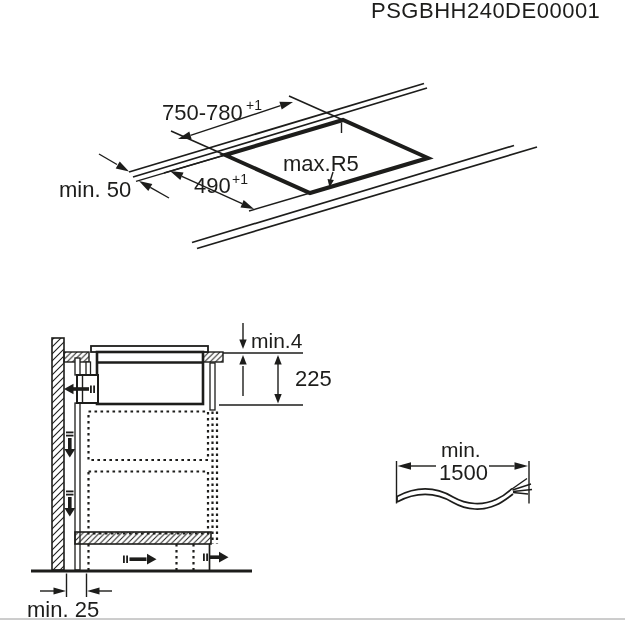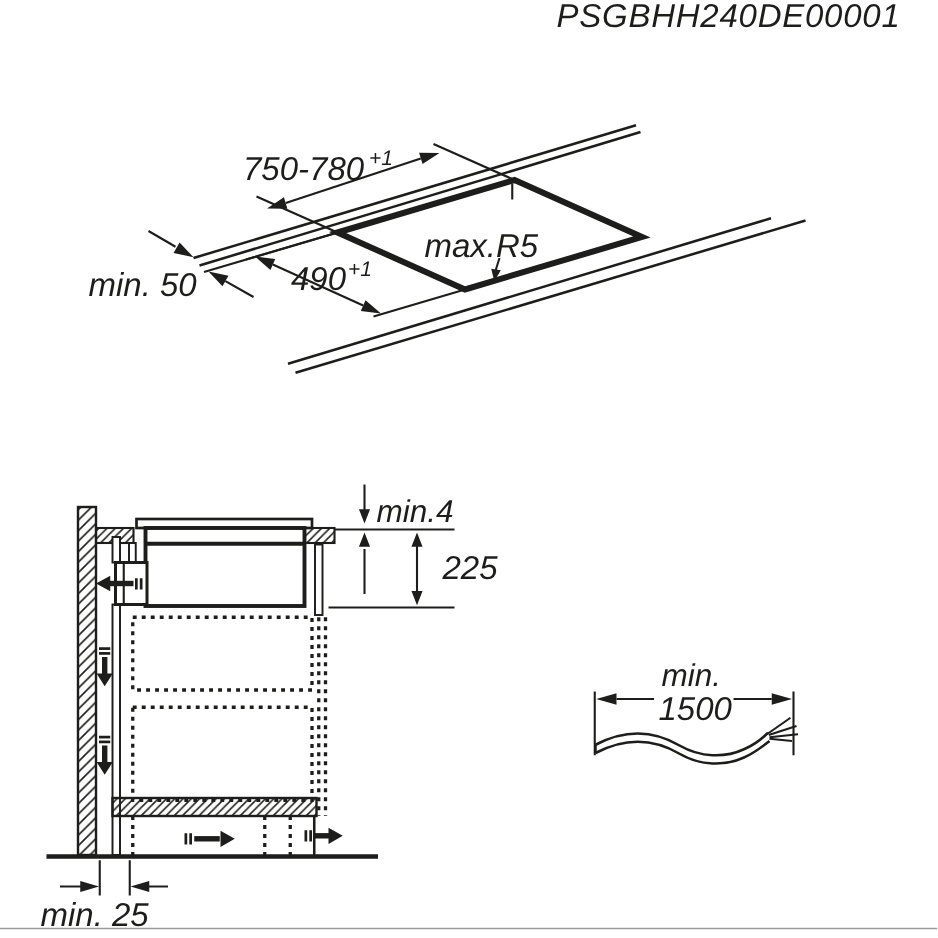--- a/index.html
+++ b/index.html
@@ -1,19 +1,18 @@
 <!DOCTYPE html>
 <html><head>
 <meta charset="utf-8">
 <style>
   html,body{margin:0;padding:0;background:#ffffff;}
   #stage{
     position:relative;width:625px;height:625px;background:#ffffff;overflow:hidden;
     font-family:"Liberation Sans","DejaVu Sans",sans-serif;
-    font-style:italic;
   }
   svg{position:absolute;left:0;top:0;}
   svg text{fill:#1d1d1b;}
   .t22{font-size:22px;}
   .t21{font-size:21px;}
   .t14{font-size:14px;}
   .title{font-size:22px;letter-spacing:0.5px;}
   .thin{stroke:#1d1d1b;stroke-width:1.4;fill:none;}
   .med{stroke:#1d1d1b;stroke-width:1.7;fill:none;}
   .thick{stroke:#1d1d1b;stroke-width:2.6;fill:none;}

